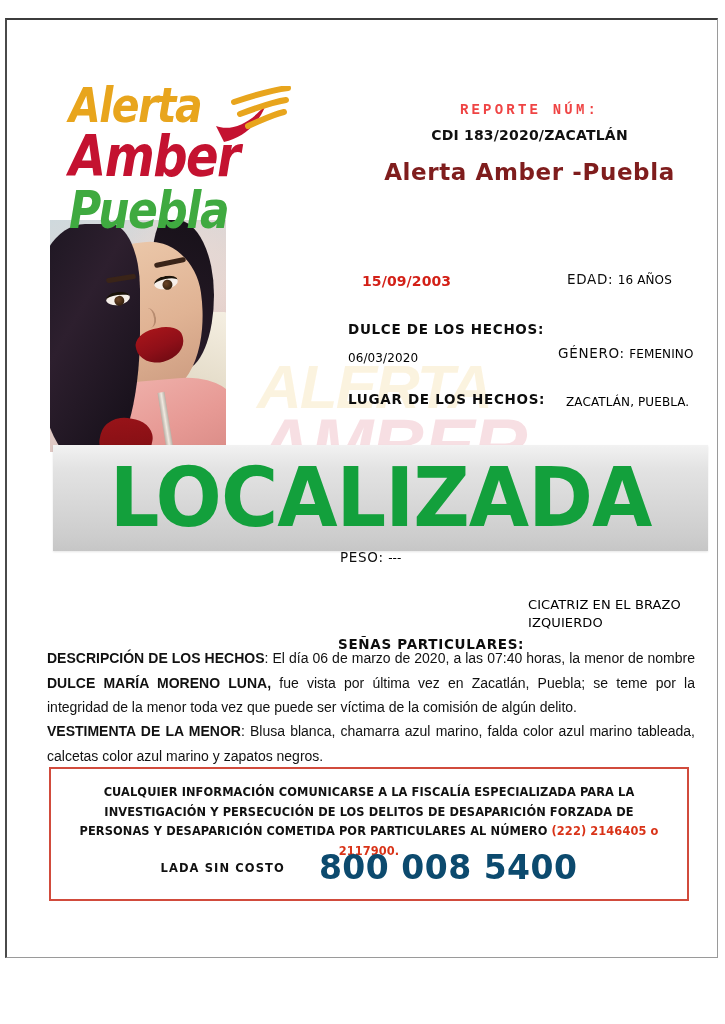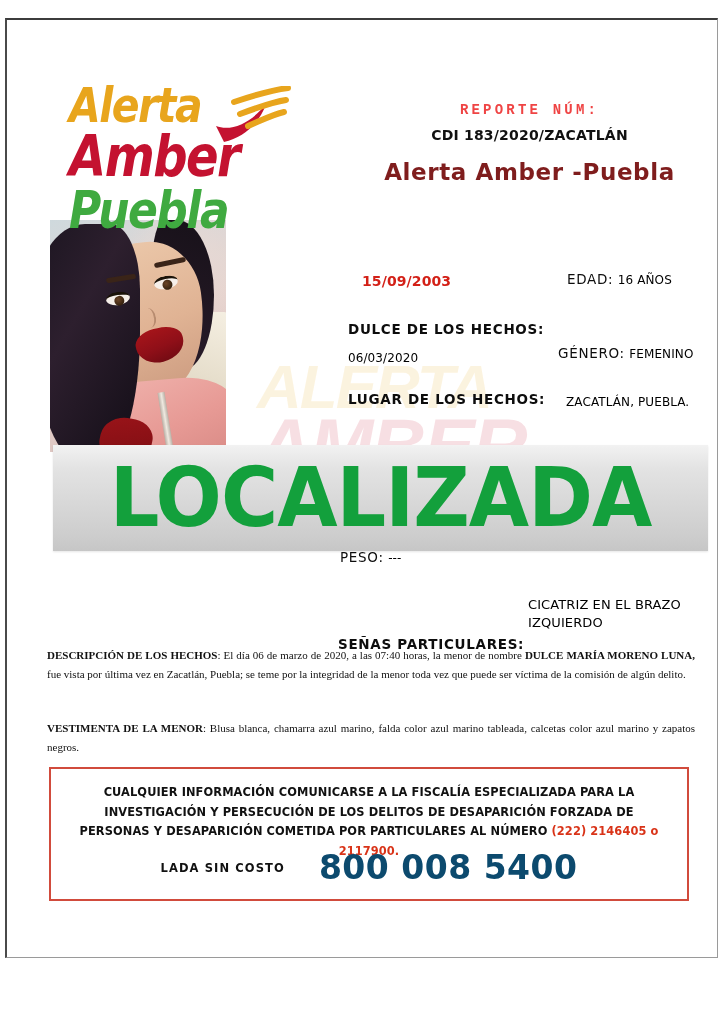--- a/index.html
+++ b/index.html
@@ -287,22 +287,22 @@
     line-height: 1;
     transform: scaleY(1.04);
   }
 
   
   .para {
     position: absolute;
     left: 40px;
     width: 648px;
     z-index: 4;
-    font-family: Liberation Serif, serif;
-    font-size: 11px;
+    font-family: Liberation Sans, sans-serif;
+    font-size: 14px;
     line-height: 1.75;
     color: #111;
     text-align: justify;
   }
   .para b { font-weight: bold; }
   #desc-hechos { top: 626px; }
   #desc-vestimenta { top: 699px; }
 
   
   #contact-box {

